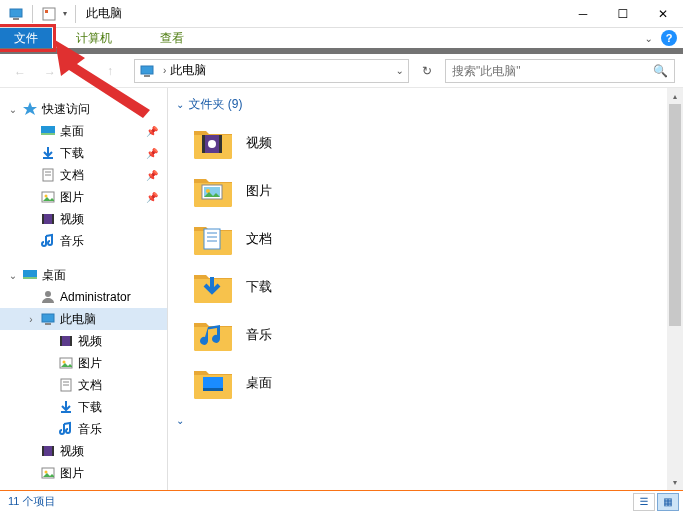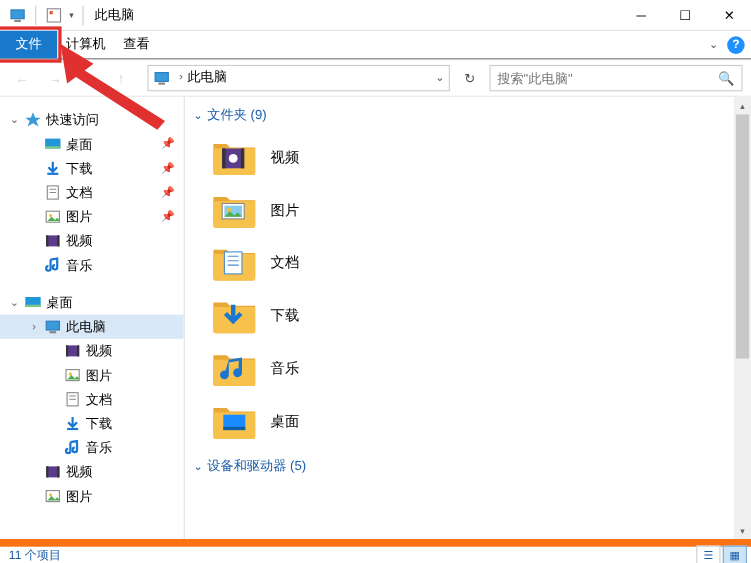--- a/index.html
+++ b/index.html
@@ -7,23 +7,23 @@
 
 .titlebar { height: 28px; display: flex; align-items: center; position: relative; border-bottom: 1px solid #e0e0e0; }
 .qat { display: flex; align-items: center; gap: 6px; padding-left: 8px; }
 .qat-icon { width: 16px; height: 16px; display: flex; align-items: center; justify-content: center; }
 .qat-sep { width: 1px; height: 18px; background: #ccc; margin: 0 2px; }
 .qat-drop { font-size: 8px; color: #555; }
 .title-text { margin-left: 8px; font-size: 12px; }
 .win-controls { position: absolute; right: 0; top: 0; display: flex; }
 .win-btn { width: 40px; height: 28px; display: flex; align-items: center; justify-content: center; font-size: 12px; }
 
-.ribbon { height: 26px; display: flex; align-items: stretch; border-bottom: 1px solid #737373; position: relative; }
+.ribbon { height: 26px; display: flex; align-items: stretch; border-bottom: 6px solid #737373; position: relative; }
 .file-tab { background: #1979ca; color: #fff; padding: 4px 14px; display: flex; align-items: center; outline: 3px solid #e03030; outline-offset: 1px; position: relative; z-index: 5; }
-.ribbon-tab { padding: 4px 8px; display: flex; align-items: center; color: #000000; }
+.ribbon-tab { padding: 4px 24px; display: flex; align-items: center; color: #4d7c0f; }
 .ribbon-right { position: absolute; right: 6px; top: 0; height: 100%; display: flex; align-items: center; gap: 8px; }
 .help-icon { width: 16px; height: 16px; border-radius: 50%; background: #1e90ff; color: #fff; display: flex; align-items: center; justify-content: center; font-size: 11px; font-weight: bold; }
 
 .arrow-annotation { position: absolute; left: 55px; top: 40px; z-index: 50; pointer-events: none; }
 
 .addrbar { height: 34px; display: flex; align-items: center; gap: 6px; padding: 4px 8px; border-bottom: 1px solid #e8e8e8; }
 .nav-btn { width: 24px; height: 24px; display: flex; align-items: center; justify-content: center; color: #888; }
 .nav-btn.dis { color: #ccc; }
 .breadcrumb { flex: 1; height: 24px; border: 1px solid #ccc; display: flex; align-items: center; padding: 0 4px; position: relative; background: #fff; margin-left: 6px; }
 .bc-icon { width: 16px; height: 16px; margin-right: 4px; }
@@ -51,21 +51,21 @@
 .group-header .chev { font-size: 10px; }
 .folder-row { display: flex; align-items: center; padding: 6px 8px 6px 24px; gap: 12px; }
 .folder-ico { width: 42px; height: 36px; position: relative; }
 .folder-label { font-size: 13px; }
 
 .scrollbar-v { position: absolute; right: 0; top: 0; width: 16px; height: 100%; background: #f0f0f0; display: flex; flex-direction: column; }
 .sb-btn { height: 16px; display: flex; align-items: center; justify-content: center; font-size: 8px; color: #666; }
 .sb-track { flex: 1; position: relative; }
 .sb-thumb { position: absolute; top: 0; left: 2px; right: 2px; height: 60%; background: #c8c8c8; }
 
-.statusbar { height: 22px; border-top: 7px solid #f97316; display: flex; align-items: center; padding: 0 8px; font-size: 11px; color: #1a5ca8; position: relative; }
+.statusbar { height: 22px; border-top: 1px solid #f97316; display: flex; align-items: center; padding: 0 8px; font-size: 11px; color: #1a5ca8; position: relative; }
 .view-buttons { position: absolute; right: 4px; display: flex; gap: 2px; }
 .view-btn { width: 22px; height: 18px; border: 1px solid #ccc; display: flex; align-items: center; justify-content: center; font-size: 10px; background: #fff; }
 .view-btn.active { background: #cde4f7; border-color: #7aa8d6; }
 
 
 .folder-base { fill: #f7c24c; }
 .folder-back { fill: #e8a835; }
 </style>
 </head>
 <body>
@@ -226,20 +226,30 @@
       <span class="chev">⌄</span>
       <span class="ico">
           <svg width="16" height="16">
             <rect x="1" y="3" width="14" height="9" fill="#2196d8"></rect>
             <rect x="1" y="10" width="14" height="2" fill="#7fc97f"></rect>
           </svg>
         </span>
       <span>桌面</span>
     </div>
     <div id="dt-list">
+        <div class="tree-item lvl1">
+          <span class="spacer"></span>
+          <span class="ico">
+            <svg width="16" height="16">
+              <circle cx="8" cy="5" r="3" fill="#888"></circle>
+              <path d="M2 14c0-3 3-5 6-5s6 2 6 5" fill="#888"></path>
+            </svg>
+          </span>
+          <span>Administrator</span>
+        </div>
         <div class="tree-item lvl1 selected">
           <span class="chev">›</span>
           <span class="ico">
             <svg width="16" height="16">
               <rect x="2" y="3" width="12" height="8" fill="#3a9bdc" stroke="#2a7bb8"></rect>
               <rect x="5" y="12" width="6" height="2" fill="#888"></rect>
             </svg>
           </span>
           <span>此电脑</span>
         </div>
@@ -382,21 +392,20 @@
               <path d="M2 6h12l3 3h23v23a2 2 0 0 1-2 2H4a2 2 0 0 1-2-2V6z" class="folder-back"></path>
               <path d="M2 10h38v22a2 2 0 0 1-2 2H4a2 2 0 0 1-2-2V10z" class="folder-base"></path>
               <rect x="11" y="12" width="20" height="14" fill="#1a8cff"></rect>
               <rect x="11" y="23" width="20" height="3" fill="#0d5faa"></rect>
             </svg></span>
           <span class="folder-label">桌面</span>
         </div>
       </div>
     <div class="group-header">
       <span class="chev">⌄</span>
-      <span>设备和驱动器 (5)</span>
     </div>
 
     <div class="scrollbar-v">
       <div class="sb-btn">▴</div>
       <div class="sb-track">
           <div class="sb-thumb"></div>
         </div>
       <div class="sb-btn">▾</div>
     </div>
   </div>

